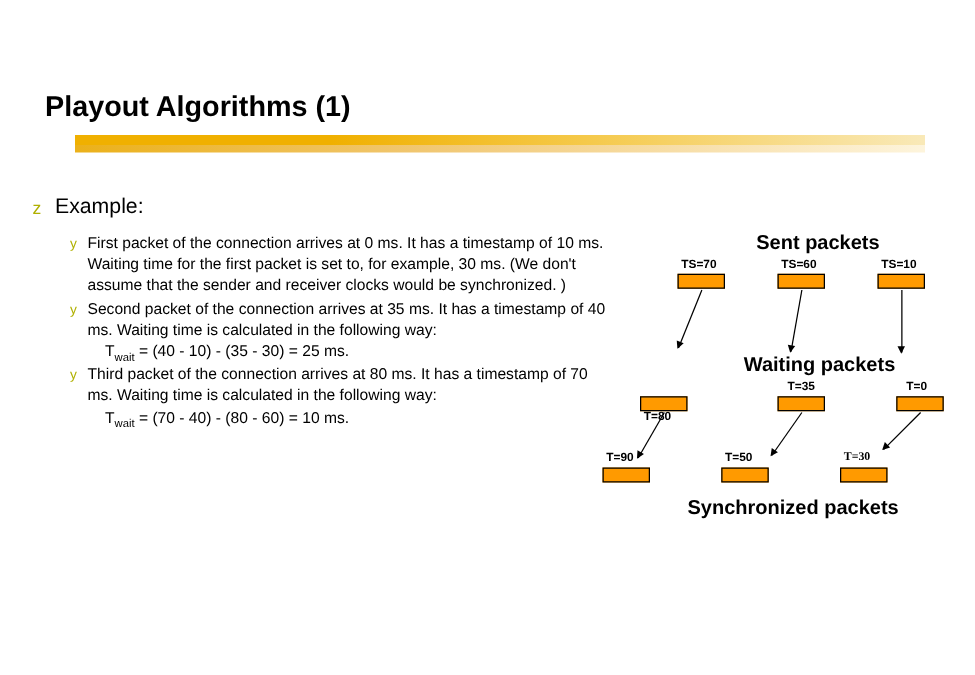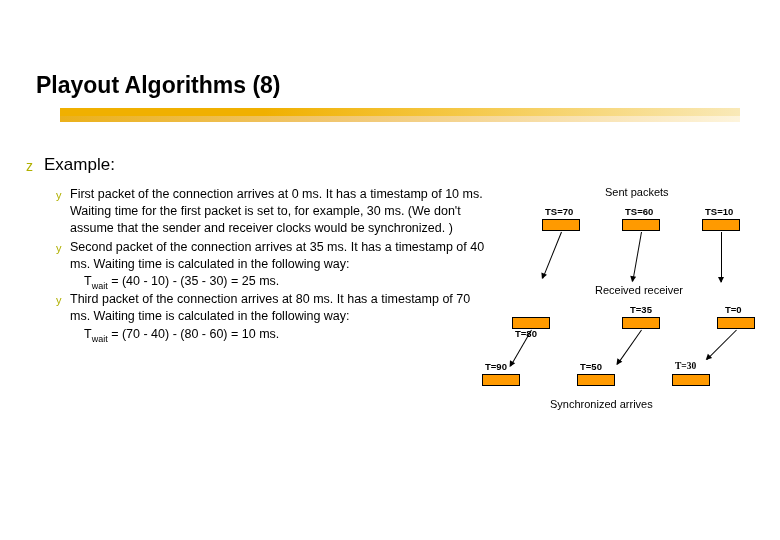--- a/index.html
+++ b/index.html
@@ -43,30 +43,30 @@
     color: #000;
     text-align: center;
   }
   .items { position:absolute; left:56px; top:186px; width:432px; }
   .item { font-size:12.5px; line-height:1.35; color:#000; margin-bottom:2px; position:relative; padding-left:14px; }
   .item .ybul { position:absolute; left:0; top:2px; color:#b0b000; font-size:11px; }
   .formula { padding-left: 28px; font-size: 12.5px; }
   .sub { font-size: 9px; vertical-align: sub; }
   
   .diagram { position:absolute; left:480px; top:186px; width:290px; height:230px; }
-  .dlabel { position:absolute; font-size:11px; font-weight:normal; color:#000; white-space:nowrap; }
+  .dlabel { position:absolute; font-size:16px; font-weight:bold; color:#000; white-space:nowrap; }
   .packet { position:absolute; width:38px; height:12px; background:#ff9a00; border:1px solid #000; }
   .tslabel { position:absolute; font-size:9.5px; font-weight:bold; color:#000; white-space:nowrap; text-align:center; }
   .arrow { position:absolute; width:1px; background:#000; }
   .arrow::after { content:""; position:absolute; left:-3px; bottom:-1px; border-left:3.5px solid transparent; border-right:3.5px solid transparent; border-top:6px solid #000; }
 </style>
 </head>
 <body>
 
-<div class="title">Playout Algorithms (8)</div>
+<div class="title">Playout Algorithms (1)</div>
 <div class="underline">
   <div class="bar1"></div>
     <div class="bar2"></div>
 </div>
 
 <div class="section-bullet">z</div>
 <div class="section-label">Example:</div>
 
 <div class="items">
   <div class="item">
@@ -98,32 +98,32 @@
   <div class="tslabel" style="left:145px; top:20px;">TS=60</div>
   <div class="tslabel" style="left:225px; top:20px;text-align:center;">TS=10</div>
   <div class="packet" style="left:62px; top:33px;"></div>
   <div class="packet" style="left:142px; top:33px;"></div>
   <div class="packet" style="left:222px; top:33px;"></div>
 
   <div class="arrow" style="left:81px; top:46px; height:50px; transform:rotate(22deg); transform-origin:top;"></div>
   <div class="arrow" style="left:161px; top:46px; height:50px; transform:rotate(10deg); transform-origin:top;"></div>
   <div class="arrow" style="left:241px; top:46px; height:50px;"></div>
 
-  <div class="dlabel" style="left:115px; top:98px;">Received receiver</div>
+  <div class="dlabel" style="left:115px; top:98px;">Waiting packets</div>
   <div class="tslabel" style="left:35px; top:118px;margin-top:24px;">T=80</div>
   <div class="tslabel" style="left:150px; top:118px;">T=35</div>
   <div class="tslabel" style="left:245px; top:118px;">T=0</div>
   <div class="packet" style="left:32px; top:131px;"></div>
   <div class="packet" style="left:142px; top:131px;"></div>
   <div class="packet" style="left:237px; top:131px;"></div>
 
   <div class="arrow" style="left:51px; top:144px; height:42px; transform:rotate(30deg); transform-origin:top;"></div>
   <div class="arrow" style="left:161px; top:144px; height:42px; transform:rotate(35deg); transform-origin:top;"></div>
   <div class="arrow" style="left:256px; top:144px; height:42px; transform:rotate(45deg); transform-origin:top;"></div>
 
   <div class="tslabel" style="left:5px; top:175px;">T=90</div>
   <div class="tslabel" style="left:100px; top:175px;">T=50</div>
   <div class="tslabel" style="left:195px; top:175px;font-family:Liberation Serif, serif;">T=30</div>
   <div class="packet" style="left:2px; top:188px;"></div>
   <div class="packet" style="left:97px; top:188px;"></div>
   <div class="packet" style="left:192px; top:188px;"></div>
-  <div class="dlabel" style="left:70px; top:212px;">Synchronized arrives</div>
+  <div class="dlabel" style="left:70px; top:212px;">Synchronized packets</div>
 </div>
 
 </body></html>

